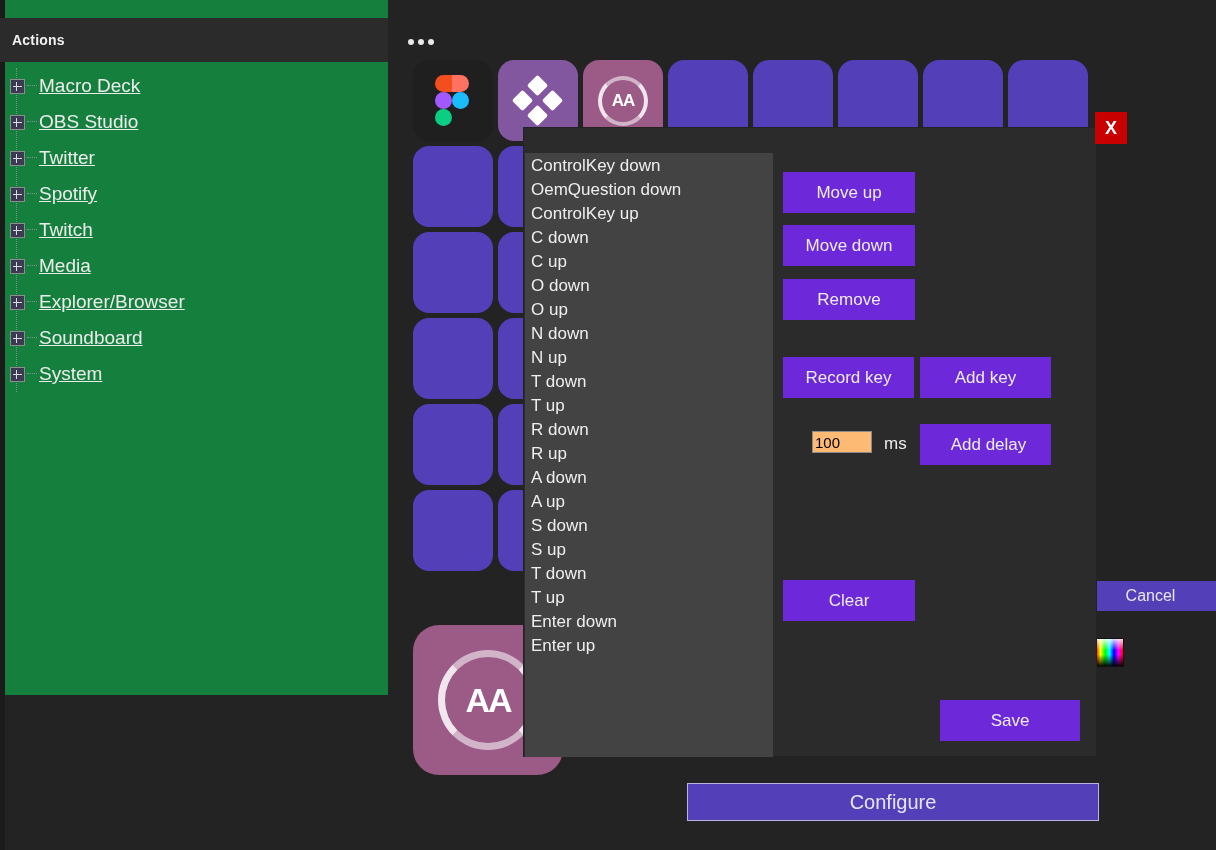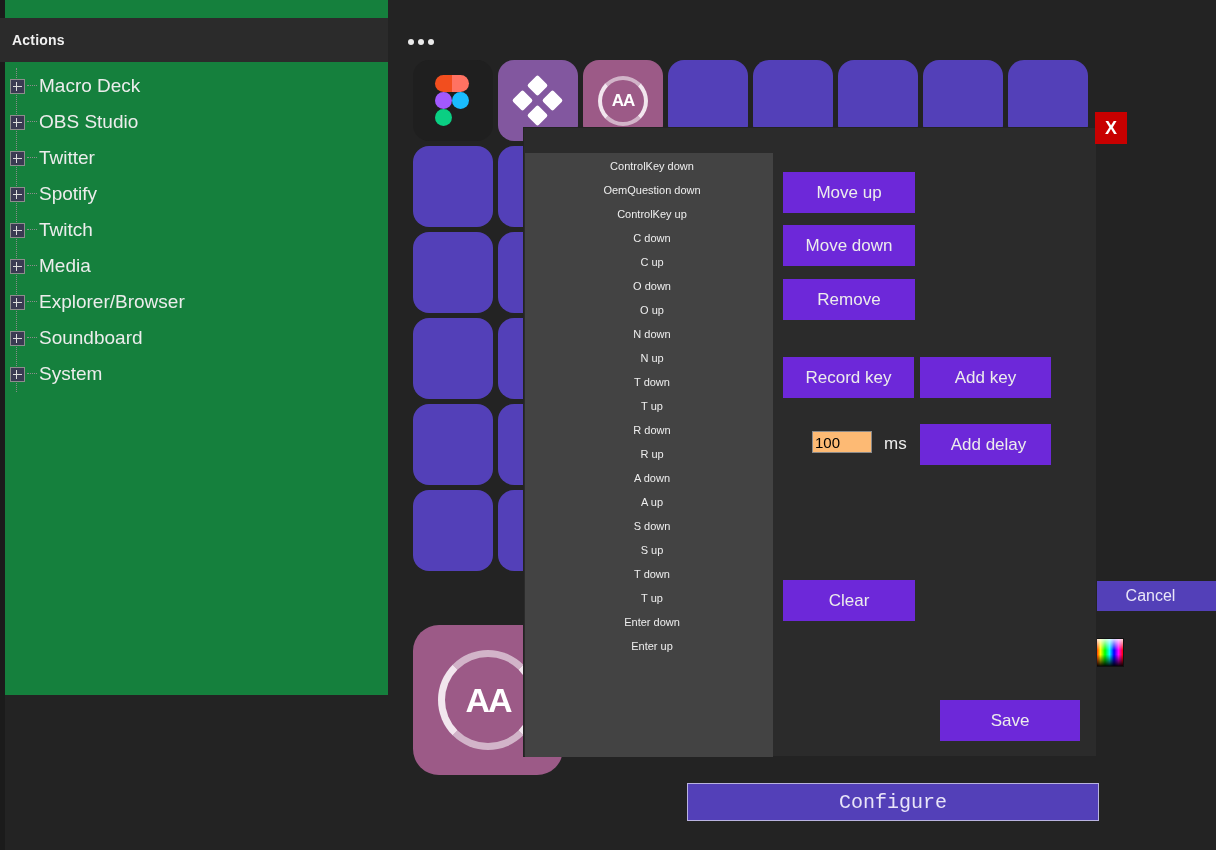--- a/index.html
+++ b/index.html
@@ -45,21 +45,21 @@
     content:"";position:absolute;left:5px;top:2px;width:1px;height:9px;background:#dcdcdc;
   }
   .tree-item .expander::after{
     content:"";position:absolute;left:2px;top:6px;width:9px;height:1px;background:#dcdcdc;
   }
   .tree-item .dots{
     width:10px;height:1px;flex:0 0 10px;
     border-top:1px dotted #8d8d8d;margin-right:2px;
   }
   .tree-item .label{
-    font-size:19px;color:#ececec;white-space:nowrap;
+    font-size:19px;color:#ececec;white-space:nowrap;text-decoration:underline;
   }
   .tree-line{
     position:absolute;left:16px;top:0;width:1px;height:100%;
     border-left:1px dotted #8a8a8a;
   }
   
   #main{
     position:absolute;left:388px;top:0;width:828px;height:850px;
     background:#232323;
   }
@@ -124,42 +124,42 @@
   
   #cancel-btn{
     position:absolute;left:697px;top:581px;width:131px;height:30px;
     background:#5340b8;color:#e9e6f7;border:none;
     font-size:16px;font-family:inherit;cursor:pointer;
   }
   
   #configure-btn{
     position:absolute;left:299px;top:783px;width:412px;height:38px;
     background:#5340b8;color:#e8e4f8;border:1px solid #b9b3e0;
-    font-size:20px;font-family:Liberation Mono, monospace;cursor:pointer;
+    font-size:20px;font-family:Liberation Sans, sans-serif;cursor:pointer;
   }
   
   #key-dialog{
     position:absolute;left:524px;top:128px;width:572px;height:628px;
     background:#2b2b2b;border:none;
     box-shadow:0 0 0 1px #232323;
   }
   #dialog-close{
     position:absolute;right:-31px;top:-16px;width:32px;height:32px;
     background:#c80000;color:#fff;border:none;cursor:pointer;
     font-size:18px;font-weight:bold;font-family:inherit;
     display:flex;align-items:center;justify-content:center;
   }
   #key-list{
     position:absolute;left:1px;top:25px;width:248px;height:604px;
     background:#434343;overflow:hidden;padding:1px 0 0 3px;
     box-sizing:border-box;
   }
   .key-row{
-    font-size:11px;color:#eeeeee;line-height:24px;height:24px;
-    white-space:nowrap;cursor:pointer;padding-left:3px;text-align:center;
+    font-size:17px;color:#eeeeee;line-height:24px;height:24px;
+    white-space:nowrap;cursor:pointer;padding-left:3px;
   }
   .dlg-btn{
     position:absolute;background:#6d28d9;color:#ececec;border:none;
     font-family:inherit;font-size:17px;cursor:pointer;
   }
   #btn-move-up   {left:259px;top:44px; width:132px;height:41px;}
   #btn-move-down {left:259px;top:97px; width:132px;height:41px;}
   #btn-remove    {left:259px;top:151px;width:132px;height:41px;}
   #btn-record-key{left:259px;top:229px;width:131px;height:41px;}
   #btn-add-key   {left:396px;top:229px;width:131px;height:41px;}

